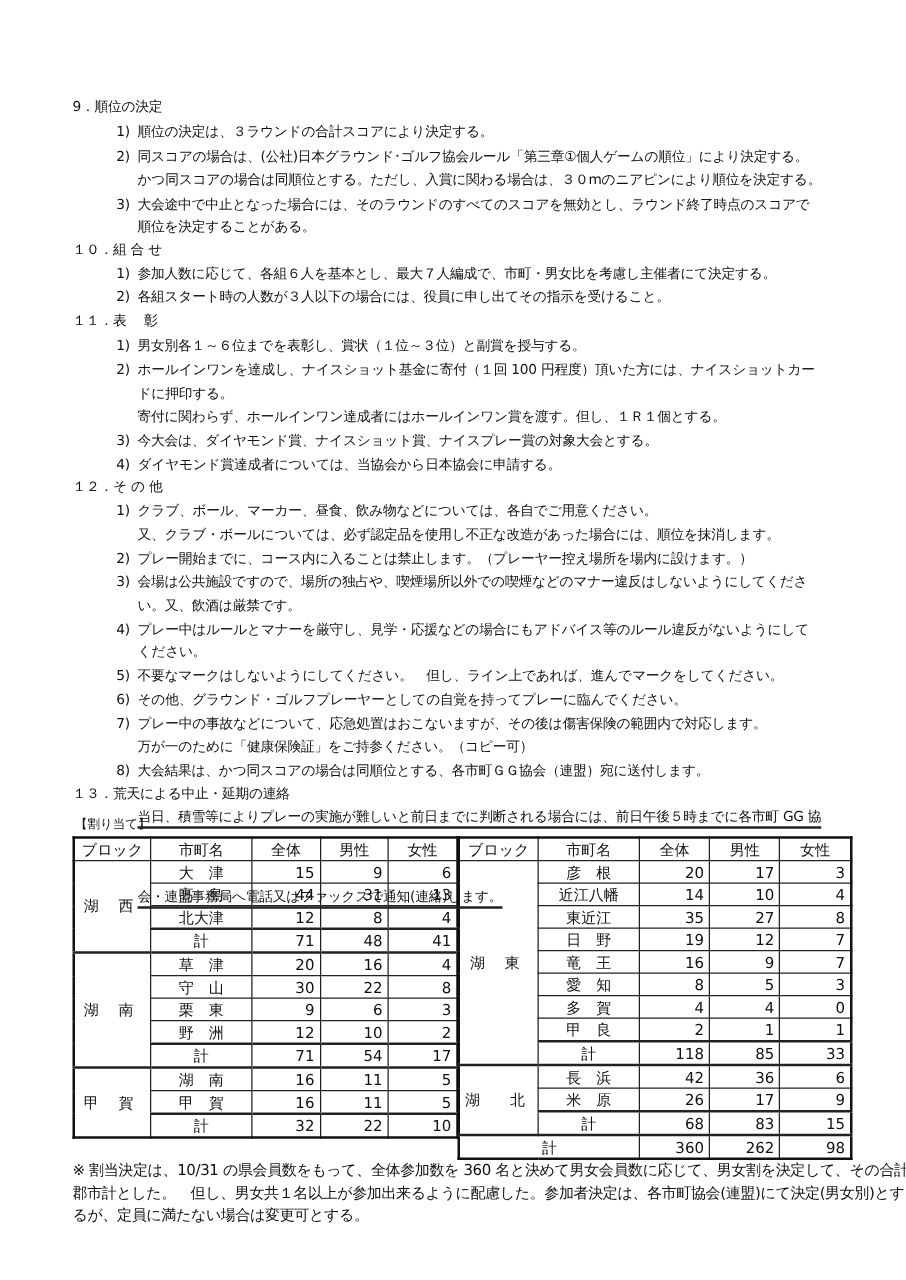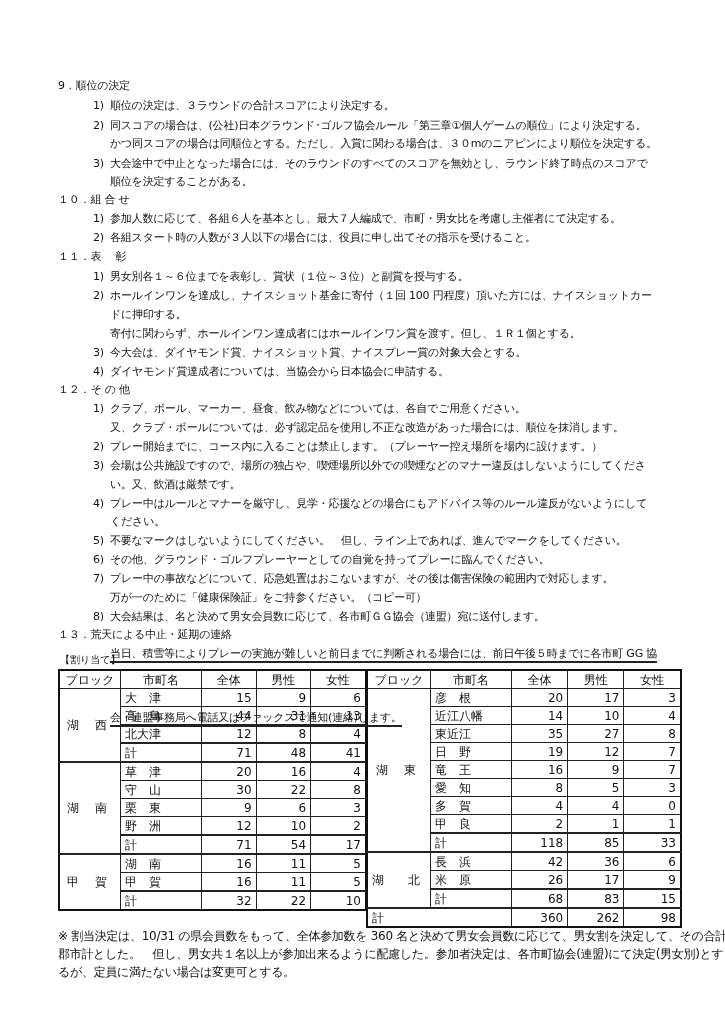--- a/index.html
+++ b/index.html
@@ -9,21 +9,21 @@
   .sec{left:58px;}
   .num{left:93px;}
   .txt{left:110px;}
   .cont{left:110px;}
   .ul{border-bottom:2px solid #222;padding-bottom:1px;}
   .tbl-label{position:absolute;left:60px;top:655px;font-size:10px;}
   table.alloc{position:absolute;border-collapse:collapse;font-size:12px;}
   table.alloc td,table.alloc th{border:1px solid #222;height:17px;padding:0 4px;font-weight:normal;white-space:nowrap;}
   table.alloc th{text-align:center;}
   td.n{text-align:right;}
-  td.c{}
+  td.c{text-align:center;}
   td.blk{text-align:center;letter-spacing:6px;}
   #tblL{left:58px;top:669px;width:309px;}
   #tblR{left:366px;top:669px;width:316px;}
   table.alloc{border:2px solid #111;}
   tr.sum td{border-top:2px solid #222;}
   tr.grp td{border-top:2px solid #222;}
   .foot{position:absolute;left:58px;font-size:12px;white-space:nowrap;letter-spacing:-0.3px;}
 </style>
 </head>
 <body>
@@ -69,21 +69,21 @@
 <div class="ln txt" style="top:498px">プレー中はルールとマナーを厳守し、見学・応援などの場合にもアドバイス等のルール違反がないようにして</div>
 <div class="ln cont" style="top:516px">ください。</div>
 <div class="ln num" style="top:535px">5)</div>
 <div class="ln txt" style="top:535px">不要なマークはしないようにしてください。　但し、ライン上であれば、進んでマークをしてください。</div>
 <div class="ln num" style="top:554px">6)</div>
 <div class="ln txt" style="top:554px">その他、グラウンド・ゴルフプレーヤーとしての自覚を持ってプレーに臨んでください。</div>
 <div class="ln num" style="top:573px">7)</div>
 <div class="ln txt" style="top:573px">プレー中の事故などについて、応急処置はおこないますが、その後は傷害保険の範囲内で対応します。</div>
 <div class="ln cont" style="top:592px">万が一のために「健康保険証」をご持参ください。（コピー可）</div>
 <div class="ln num" style="top:611px">8)</div>
-<div class="ln txt" style="top:611px">大会結果は、名と決めて男女会員数に応じて、各市町ＧＧ協会（連盟）宛に送付します。</div>
+<div class="ln txt" style="top:611px">大会結果は、かつ同スコアの場合は同順位とする、各市町ＧＧ協会（連盟）宛に送付します。</div>
 
 <div class="ln sec" style="top:629px">１３．荒天による中止・延期の連絡</div>
 
 <div class="tbl-label">【割り当て】</div>
 
 <table class="alloc" id="tblL">
   <thead>
     <tr>
       <th style="width:52px">ブロック</th>
       <th style="width:72px">市町名</th>

